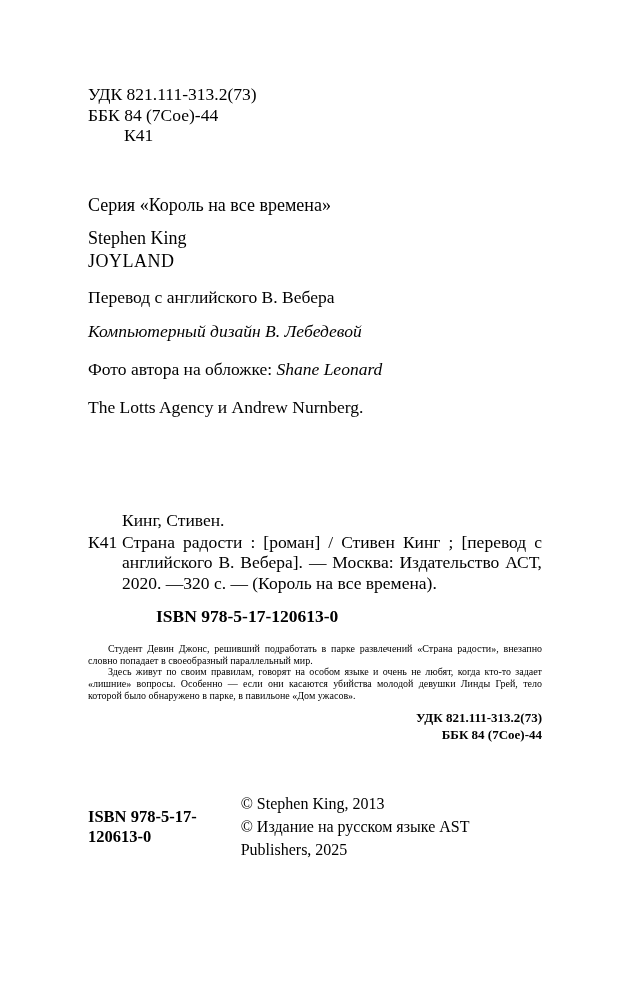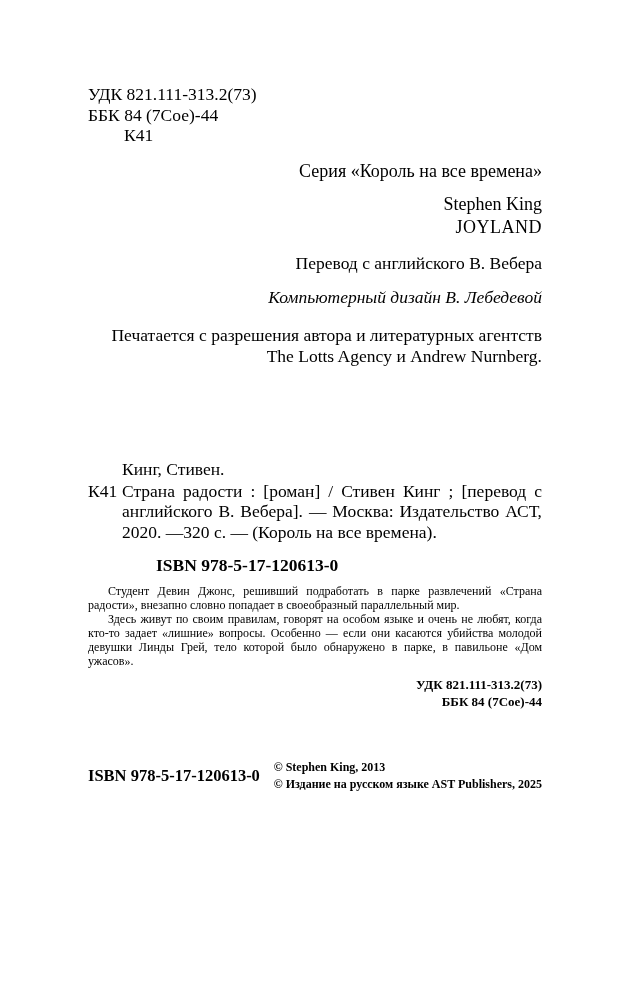--- a/index.html
+++ b/index.html
@@ -16,21 +16,21 @@
       height: 815px;
       padding: 84px 78px 0 88px;
       position: relative;
     }
 
     
     .top-codes { font-size: 17.5px; line-height: 1.18; }
     .top-codes .k41 { padding-left: 36px; }
 
     
-    .title-block { text-align: right; margin-top: 15px; font-size: 17.5px; }
+    .title-block { text-align: left; margin-top: 49px; font-size: 17.5px; }
     .series { font-size: 18px; margin-bottom: 12px; }
     .author-name { font-size: 18px; margin-top: 2px; }
     .book-title { font-size: 18px; letter-spacing: 0.5px; margin-top: 2px; font-family: Liberation Serif, serif; }
     .translation { margin-top: 15px; }
     .design { font-style: italic; margin-top: 13px; }
     .photo-line { margin-top: 17px; }
     .photo-line .credit { font-style: italic; }
     .permission { margin-top: 17px; line-height: 1.2; }
 
     
@@ -41,22 +41,22 @@
       margin-left: 34px;
       margin-top: 1px;
       text-align: justify;
       line-height: 1.16;
     }
     .catalog-index { position: absolute; left: -34px; top: 0; }
     .catalog-isbn { font-weight: bold; margin-top: 13px; margin-left: 68px; }
 
     
     .annotation {
-      margin-top: 8px;
-      font-size: 12px;
+      margin-top: 16px;
+      font-size: 10px;
       line-height: 1.17;
       text-align: justify;
       hyphens: auto;
       -webkit-hyphens: auto;
     }
     .annotation p { text-indent: 20px; }
 
     
     .codes-right {
       margin-top: 9px;
@@ -67,41 +67,41 @@
     }
 
     
     .footer {
       margin-top: 48px;
       display: flex;
       justify-content: space-between;
       align-items: center;
     }
     .footer-isbn { font-weight: bold; font-size: 16.5px; }
-    .copyrights { font-weight: bold; font-size: 12px; line-height: 1.45; }
+    .copyrights { font-weight: normal; font-size: 16px; line-height: 1.45; }
   </style>
 </head>
 <body>
 
 <div class="page">
 
   <div class="top-codes">
     <div>УДК 821.111-313.2(73)</div>
     <div>ББК 84 (7Сое)-44</div>
     <div class="k41">К41</div>
   </div>
 
   <div class="title-block">
     <div class="series">Серия «Король на все времена»</div>
     <div class="author-name">Stephen King</div>
     <div class="book-title">JOYLAND</div>
     <div class="translation">Перевод с английского В. Вебера</div>
     <div class="design">Компьютерный дизайн В. Лебедевой</div>
+    <div class="photo-line"><span>Фото автора на обложке: </span><span class="credit">Shane Leonard</span></div>
     <div class="permission">
-      <div>Печатается с разрешения автора и литературных агентств</div>
       <div>The Lotts Agency и Andrew Nurnberg.</div>
     </div>
   </div>
 
   <div class="catalog">
     <div class="catalog-author">Кинг, Стивен.</div>
     <div class="catalog-entry">
       <span class="catalog-index">К41</span>
       <span>Страна радости : [роман] / Стивен Кинг ; [перевод с английского В. Вебера]. — Москва: Издательство АСТ, 2020. —320 с. — (Король на все времена).</span>
     </div>

